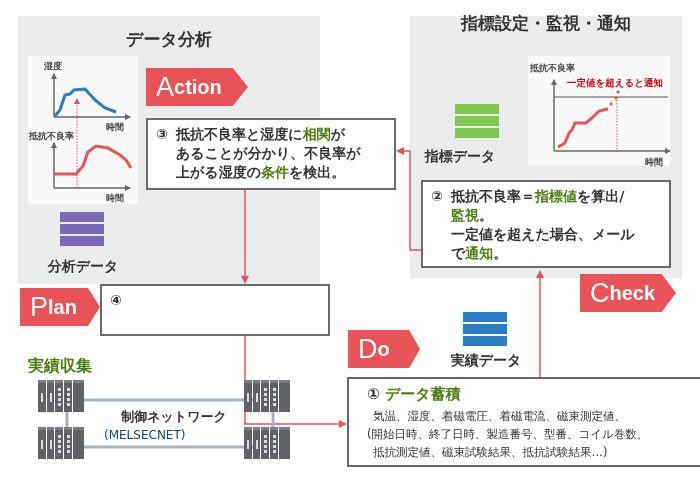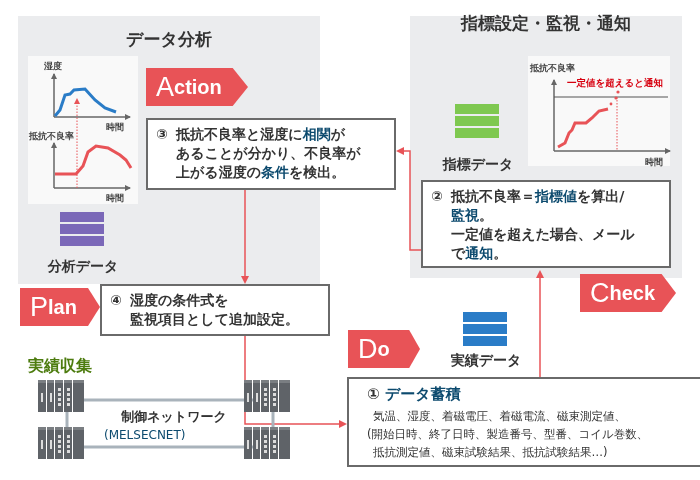--- a/index.html
+++ b/index.html
@@ -5,21 +5,21 @@
   html,body{margin:0;padding:0;background:#fff;}
   body{width:700px;height:480px;position:relative;overflow:hidden;font-family:"DejaVu Sans",sans-serif;color:#222;}
   .abs{position:absolute;}
   .panel{background:#ebecee;}
   .panel-title{position:absolute;font-size:17px;font-weight:bold;color:#333;text-align:center;}
   .chart-card{background:#f9f9f9;}
   .badge{position:absolute;height:38px;color:#fff;font-family:"Liberation Sans",sans-serif;background:#e85357;clip-path:polygon(0 0,85% 0,100% 50%,85% 100%,0 100%);display:flex;align-items:center;padding-left:10px;box-sizing:border-box;}
   .badge .big{font-size:27px;}
   .badge .small{font-size:20px;font-weight:bold;}
   .box{position:absolute;background:#fff;border:2px solid #6a6a6a;box-sizing:border-box;font-size:14px;font-weight:bold;line-height:19px;color:#333;}
-  .red{color:#0c4a6e;}
+  .red{color:#4d7c0f;}
   .db-label{position:absolute;font-size:14px;font-weight:bold;color:#333;text-align:center;}
   .stack{position:absolute;}
   .stack div{height:10px;margin-bottom:2px;}
   svg{position:absolute;left:0;top:0;}
   .small-lbl{font-size:9px;font-weight:bold;fill:#444;}
 </style>
 </head>
 <body>
 
 <div class="abs panel" style="left:18px;top:16px;width:302px;height:268px;"></div>
@@ -178,21 +178,21 @@
     <div class="sd" style="background: rgb(123, 104, 184);"></div>
     <div class="sd" style="background: rgb(123, 104, 184);"></div>
 </div>
 <div class="db-label" style="left:30px;top:258px;width:106px;">分析データ</div>
 
 <div class="stack" style="left:455px;top:104px;width:44px;">
   <div class="si" style="background: rgb(126, 200, 80);"></div>
     <div class="si" style="background: rgb(126, 200, 80);"></div>
     <div class="si" style="background: rgb(126, 200, 80);"></div>
 </div>
-<div class="db-label" style="left:430px;top:148px;width:96px;margin-top:8px;">指標データ</div>
+<div class="db-label" style="left:412px;top:148px;width:96px;">指標データ</div>
 
 <div class="stack" style="left:463px;top:312px;width:44px;">
   <div class="sr" style="background: rgb(42, 124, 199);"></div>
     <div class="sr" style="background: rgb(42, 124, 199);"></div>
     <div class="sr" style="background: rgb(42, 124, 199);"></div>
 </div>
 <div class="db-label" style="left:438px;top:352px;width:96px;">実績データ</div>
 
 <div class="badge" style="left:146px;top:68px;width:102px;">
   <span class="big">A</span>
@@ -230,24 +230,20 @@
       <div><span class="red">監視</span><span>。</span></div>
       <div>一定値を超えた場合、メール</div>
       <div><span>で</span><span class="red">通知</span><span>。</span></div>
     </div>
   </div>
 </div>
 
 <div class="box" style="left:100px;top:284px;width:230px;height:52px;padding:5px 8px;">
   <div style="display:flex;">
     <span style="width:20px;">④</span>
-    <div>
-      <div>湿度の条件式を</div>
-      <div>監視項目として追加設定。</div>
-    </div>
   </div>
 </div>
 
 <div class="box" style="left:347px;top:377px;width:390px;height:90px;padding:4px 18px;font-weight:normal;">
   <div style="font-weight:bold;font-size:15px;line-height:22px;"><span>①</span> <span class="red">データ蓄積</span></div>
   <div style="font-size:11.5px;line-height:18px;color:#333;margin-top:2px;">
     <div style="padding-left:6px;">気温、湿度、着磁電圧、着磁電流、磁束測定値、</div>
     <div>(開始日時、終了日時、製造番号、型番、コイル巻数、</div>
     <div style="padding-left:6px;">抵抗測定値、磁束試験結果、抵抗試験結果…)</div>
   </div>

